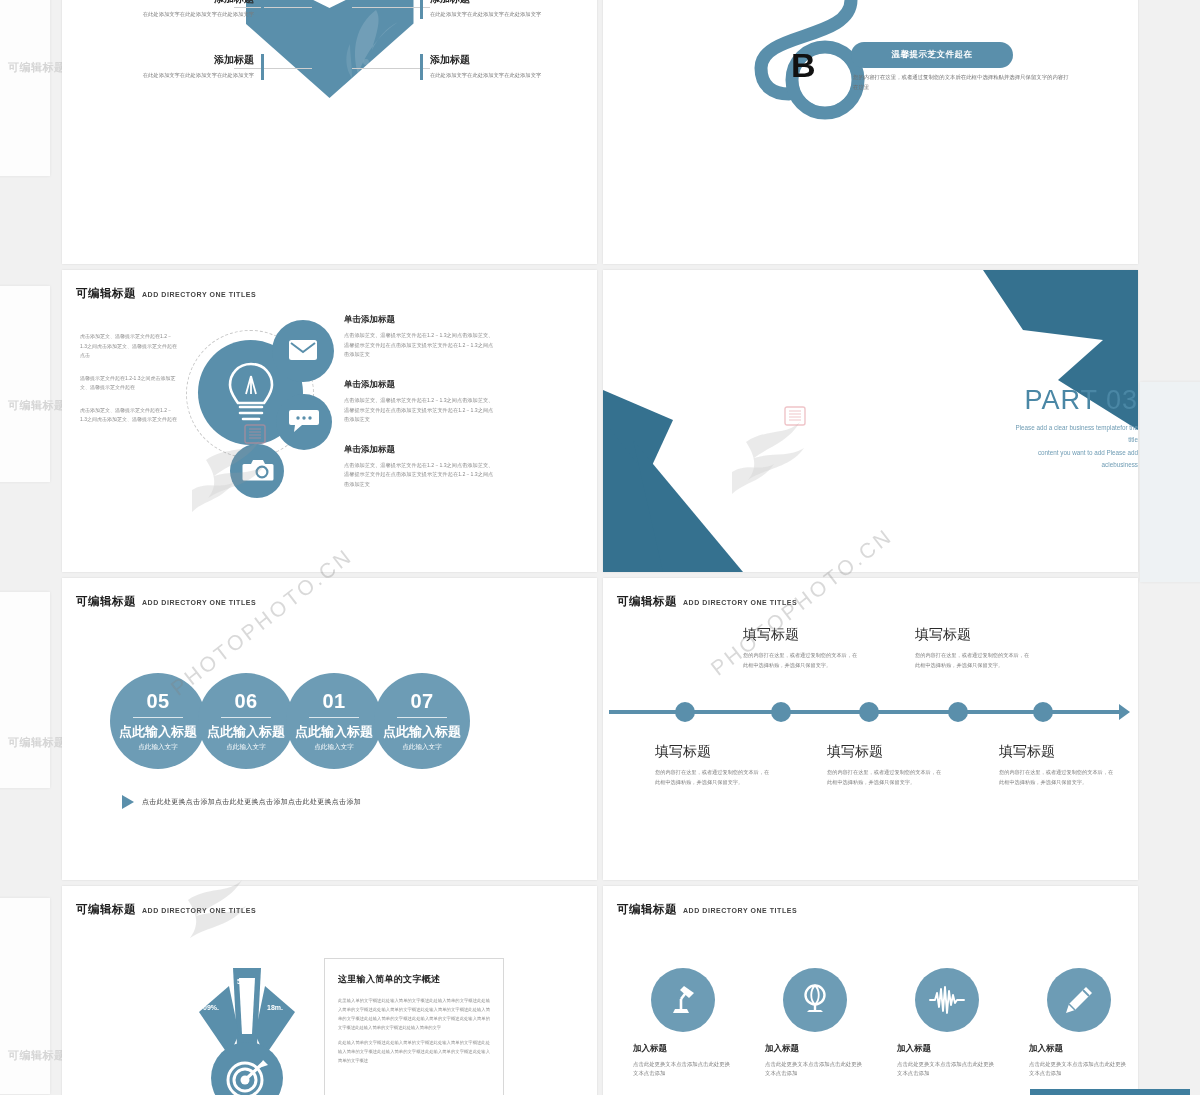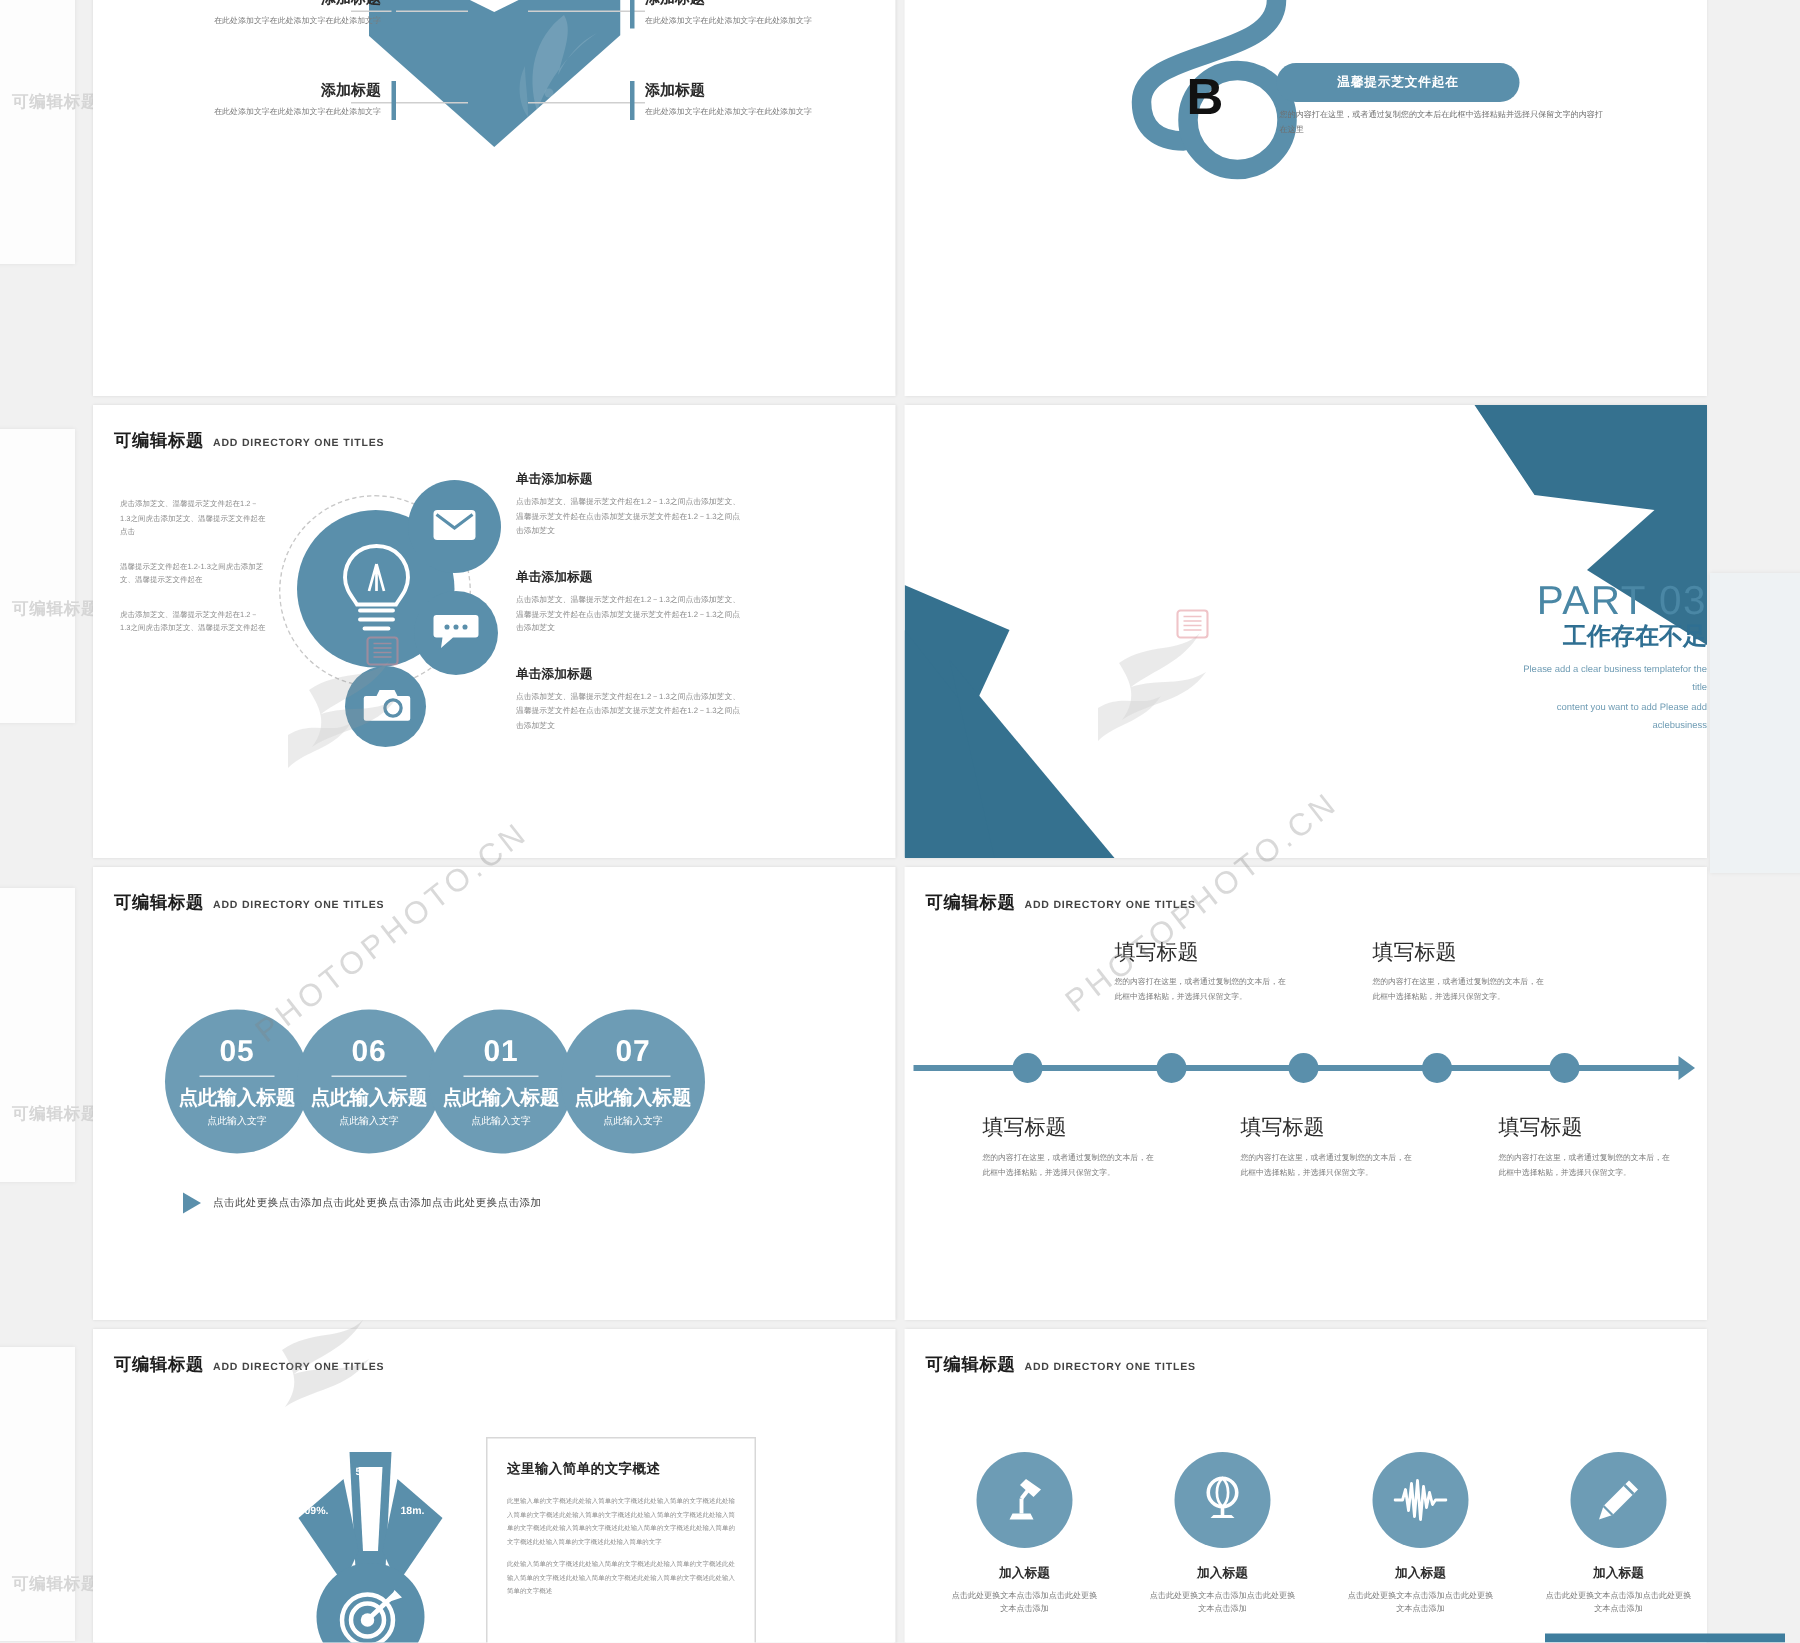--- a/index.html
+++ b/index.html
@@ -123,21 +123,21 @@
   .rlabel { position: absolute; color: #fff; font-size: 7px; font-weight: bold; }
   .txtbox {
     position: absolute; left: 262px; top: 72px; width: 180px; height: 170px;
     border: 1px solid #d8d8d8; background: #fff; padding: 14px 13px;
   }
   .txtbox h3 { font-size: 9px; font-weight: bold; color: #262626; margin-bottom: 10px; letter-spacing: .3px; }
   .txtbox p { font-size: 4.3px; color: #8d8d8d; line-height: 2.1; margin-bottom: 6px; text-align: justify; }
 
   
   .icorow { position: absolute; left: 30px; top: 82px; display: flex; gap: 32px; }
-  .icocol { width: 100px; text-align: center; }
+  .icocol { width: 100px; }
   .icocirc {
     width: 64px; height: 64px; border-radius: 50%; background: #6d9cb5;
     margin: 0 auto 11px; display: flex; align-items: center; justify-content: center;
   }
   .icocol h4 { font-size: 8.5px; font-weight: bold; color: #2b2b2b; margin-bottom: 5px; }
   .icocol p { font-size: 5.4px; color: #7b7b7b; line-height: 1.75; }
 
   
   .wm {
     position: absolute; font-size: 21px; color: rgba(130,130,130,.30);
@@ -288,21 +288,20 @@
 
       <div class="slide part">
         <svg style="position:absolute;inset:0;width:535px;height:302px;" viewBox="0 0 535 302">
           <polygon points="380,0 535,0 535,160 455,110 500,70 420,60" fill="#35718f"></polygon>
           <polygon points="0,120 70,150 0,302 0,120" fill="#35718f"></polygon>
           <polygon points="0,150 120,302 0,302" fill="#35718f"></polygon>
           <polygon points="60,302 140,302 30,170" fill="#35718f"></polygon>
         </svg>
         <div class="p3title">
           <div class="big">PART 03</div>
-          <div class="cn2">工作存在不足</div>
           <div class="sub">
             <div>Please add a clear business templatefor the</div>
             <div>title</div>
             <div>content you want to add  Please add</div>
             <div>aclebusiness</div>
           </div>
         </div>
       </div>
     </div>
 

